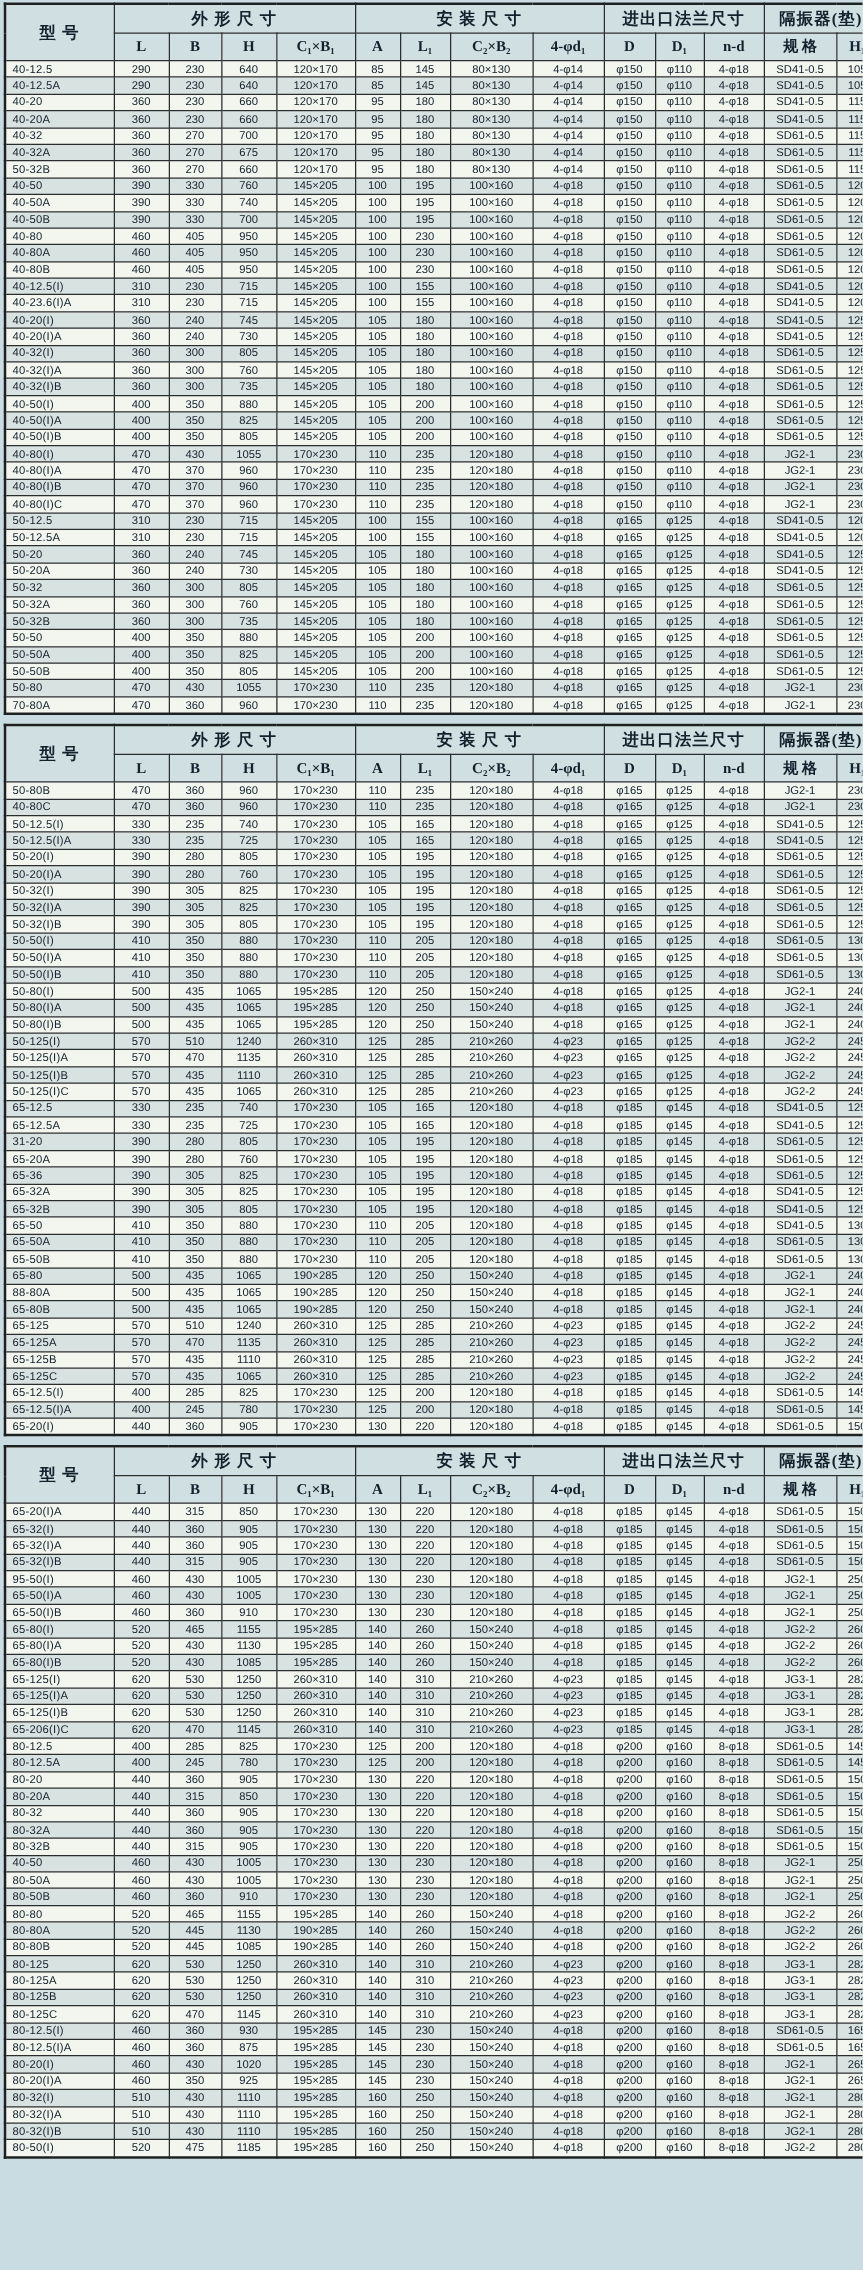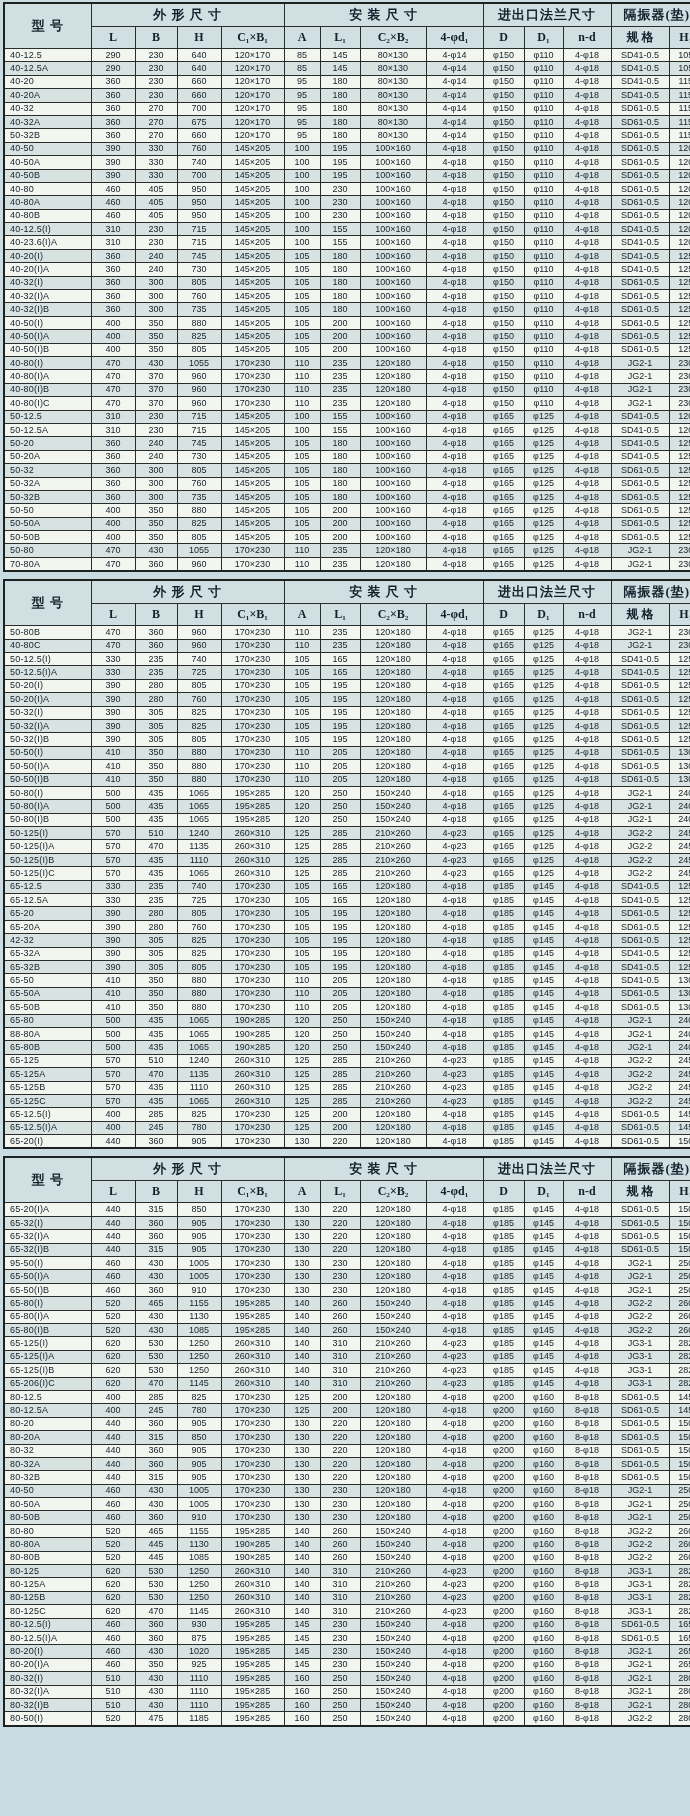--- a/index.html
+++ b/index.html
@@ -1112,21 +1112,21 @@
         <td class="num">165</td>
         <td class="num">120×180</td>
         <td class="num">4-φ18</td>
         <td class="num">φ185</td>
         <td class="num">φ145</td>
         <td class="num">4-φ18</td>
         <td class="num">SD41-0.5</td>
         <td class="num">125</td>
       </tr>
       <tr>
-        <td class="model">65-20</td>
+        <td class="model">31-20</td>
         <td class="num">390</td>
         <td class="num">280</td>
         <td class="num">805</td>
         <td class="num">170×230</td>
         <td class="num">105</td>
         <td class="num">195</td>
         <td class="num">120×180</td>
         <td class="num">4-φ18</td>
         <td class="num">φ185</td>
         <td class="num">φ145</td>
@@ -1144,21 +1144,21 @@
         <td class="num">195</td>
         <td class="num">120×180</td>
         <td class="num">4-φ18</td>
         <td class="num">φ185</td>
         <td class="num">φ145</td>
         <td class="num">4-φ18</td>
         <td class="num">SD61-0.5</td>
         <td class="num">125</td>
       </tr>
       <tr>
-        <td class="model">42-32</td>
+        <td class="model">65-36</td>
         <td class="num">390</td>
         <td class="num">305</td>
         <td class="num">825</td>
         <td class="num">170×230</td>
         <td class="num">105</td>
         <td class="num">195</td>
         <td class="num">120×180</td>
         <td class="num">4-φ18</td>
         <td class="num">φ185</td>
         <td class="num">φ145</td>

